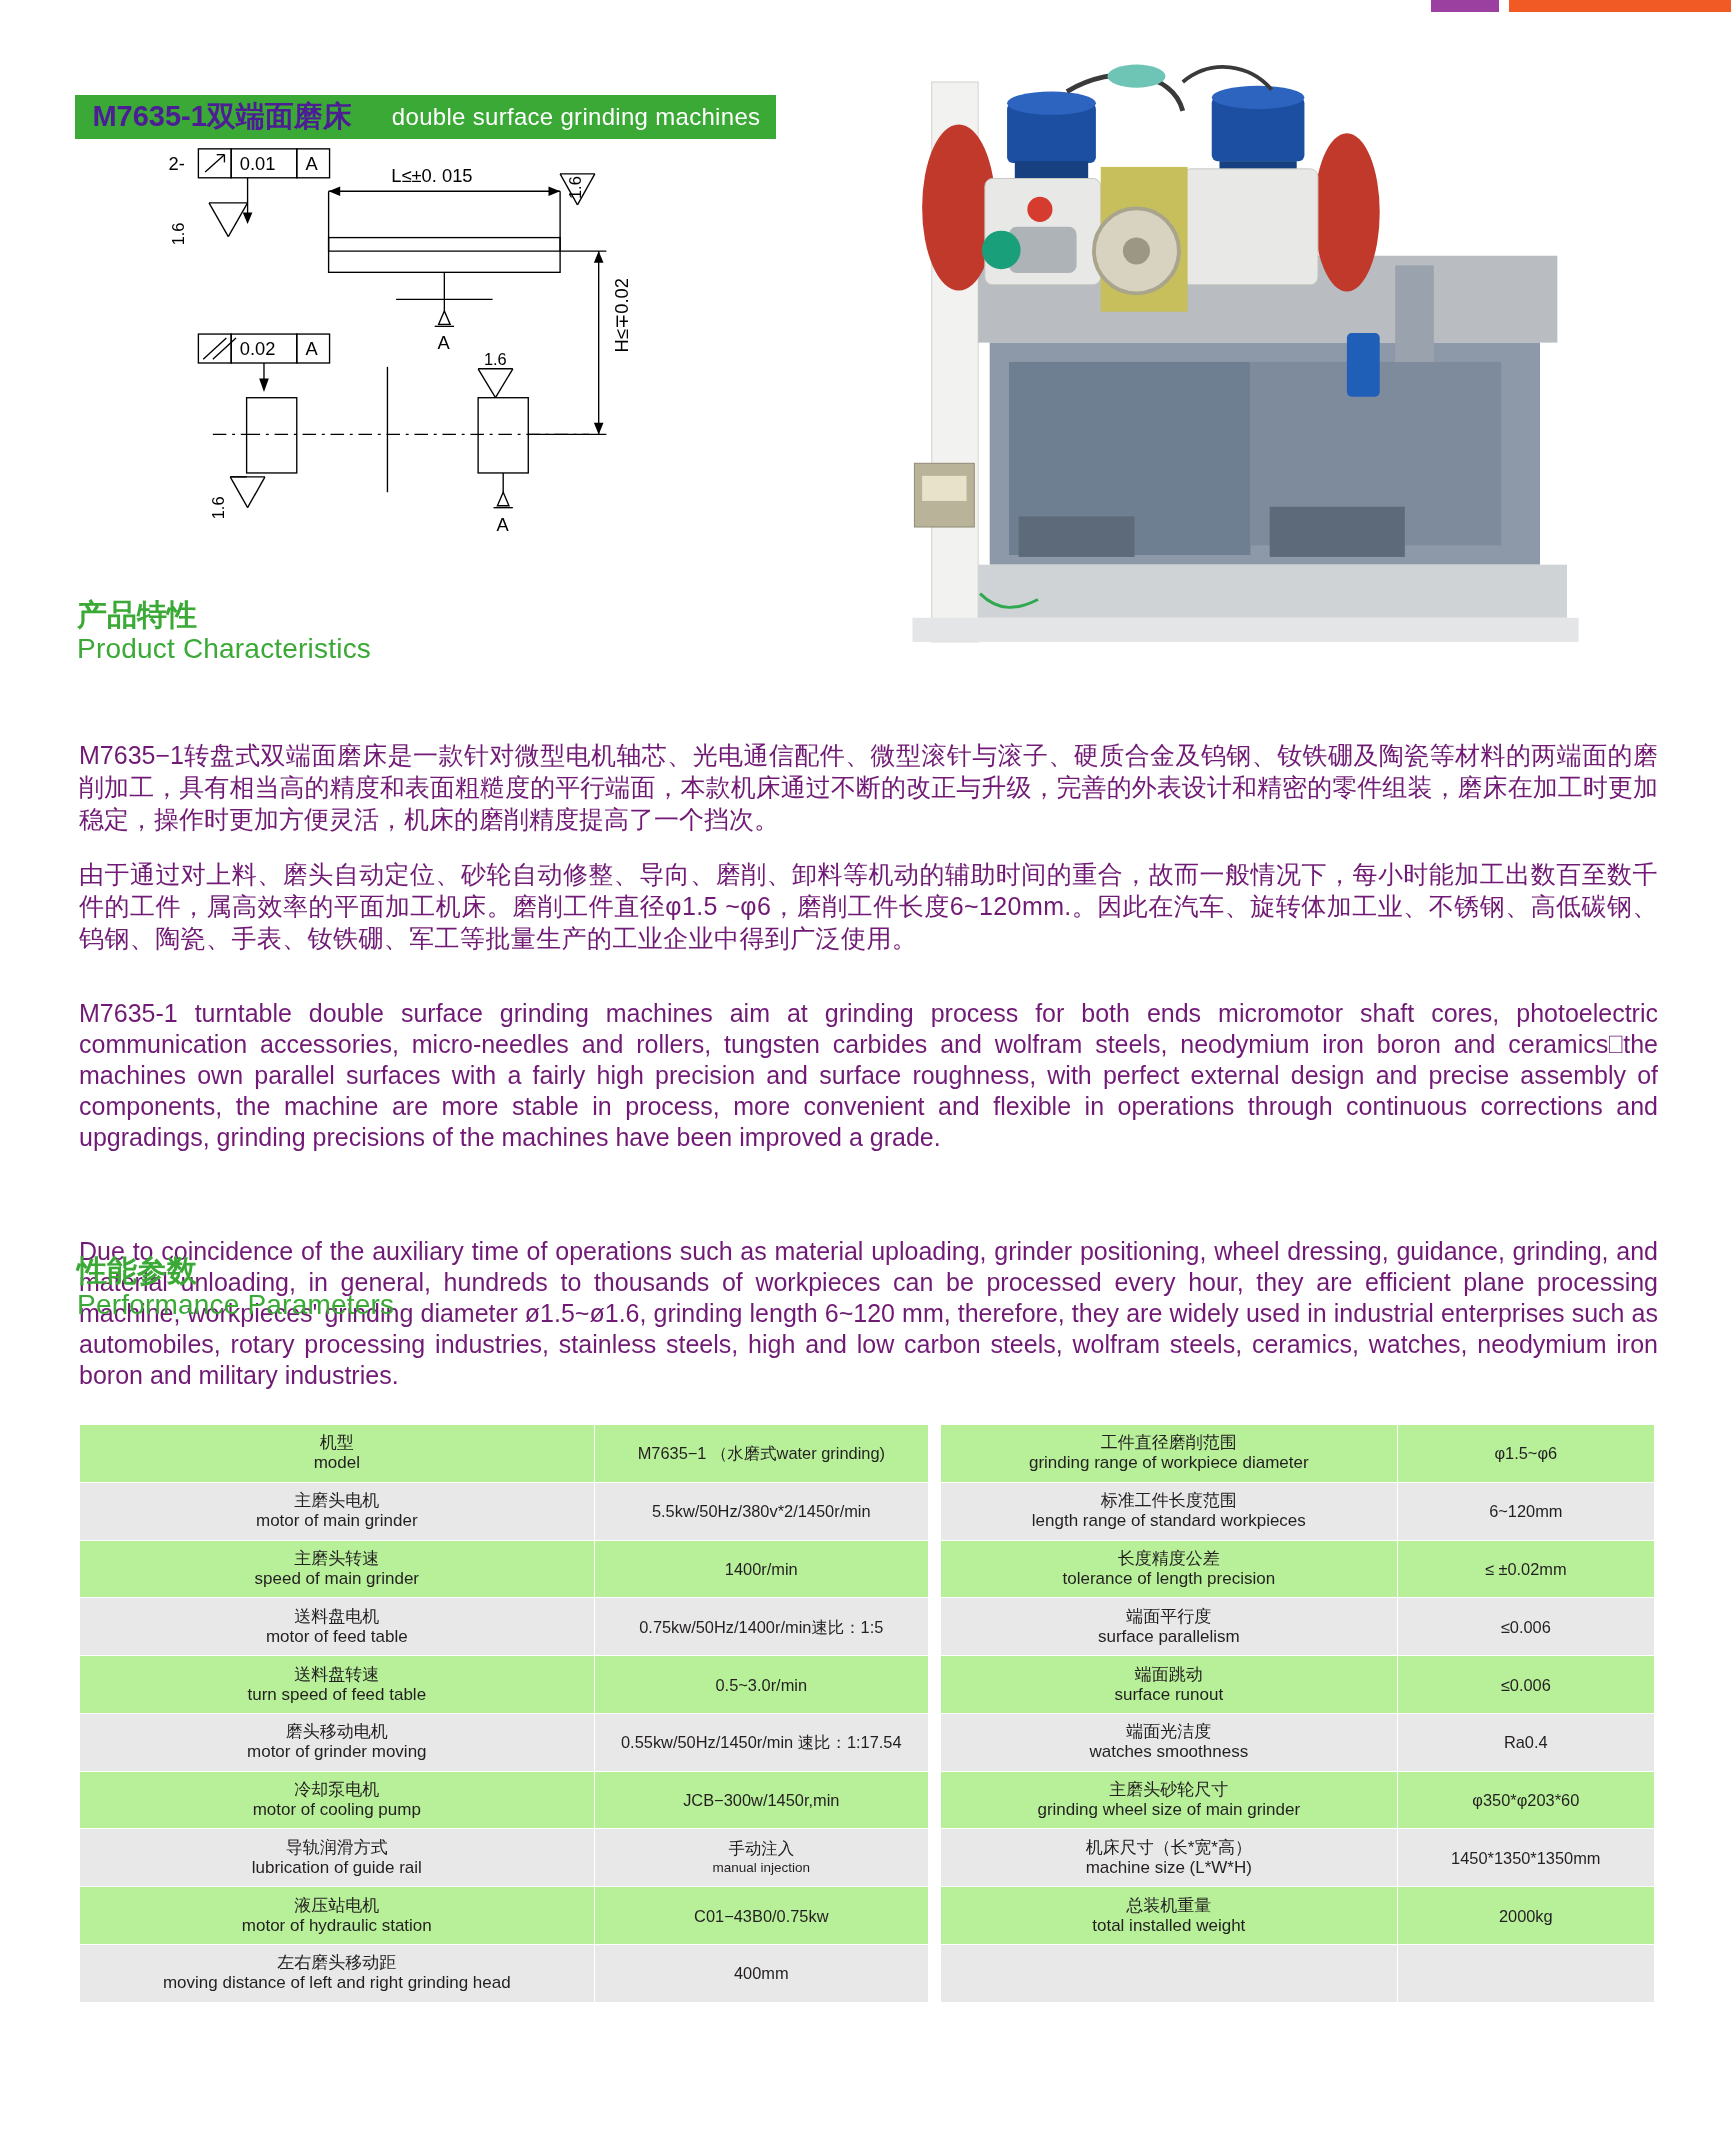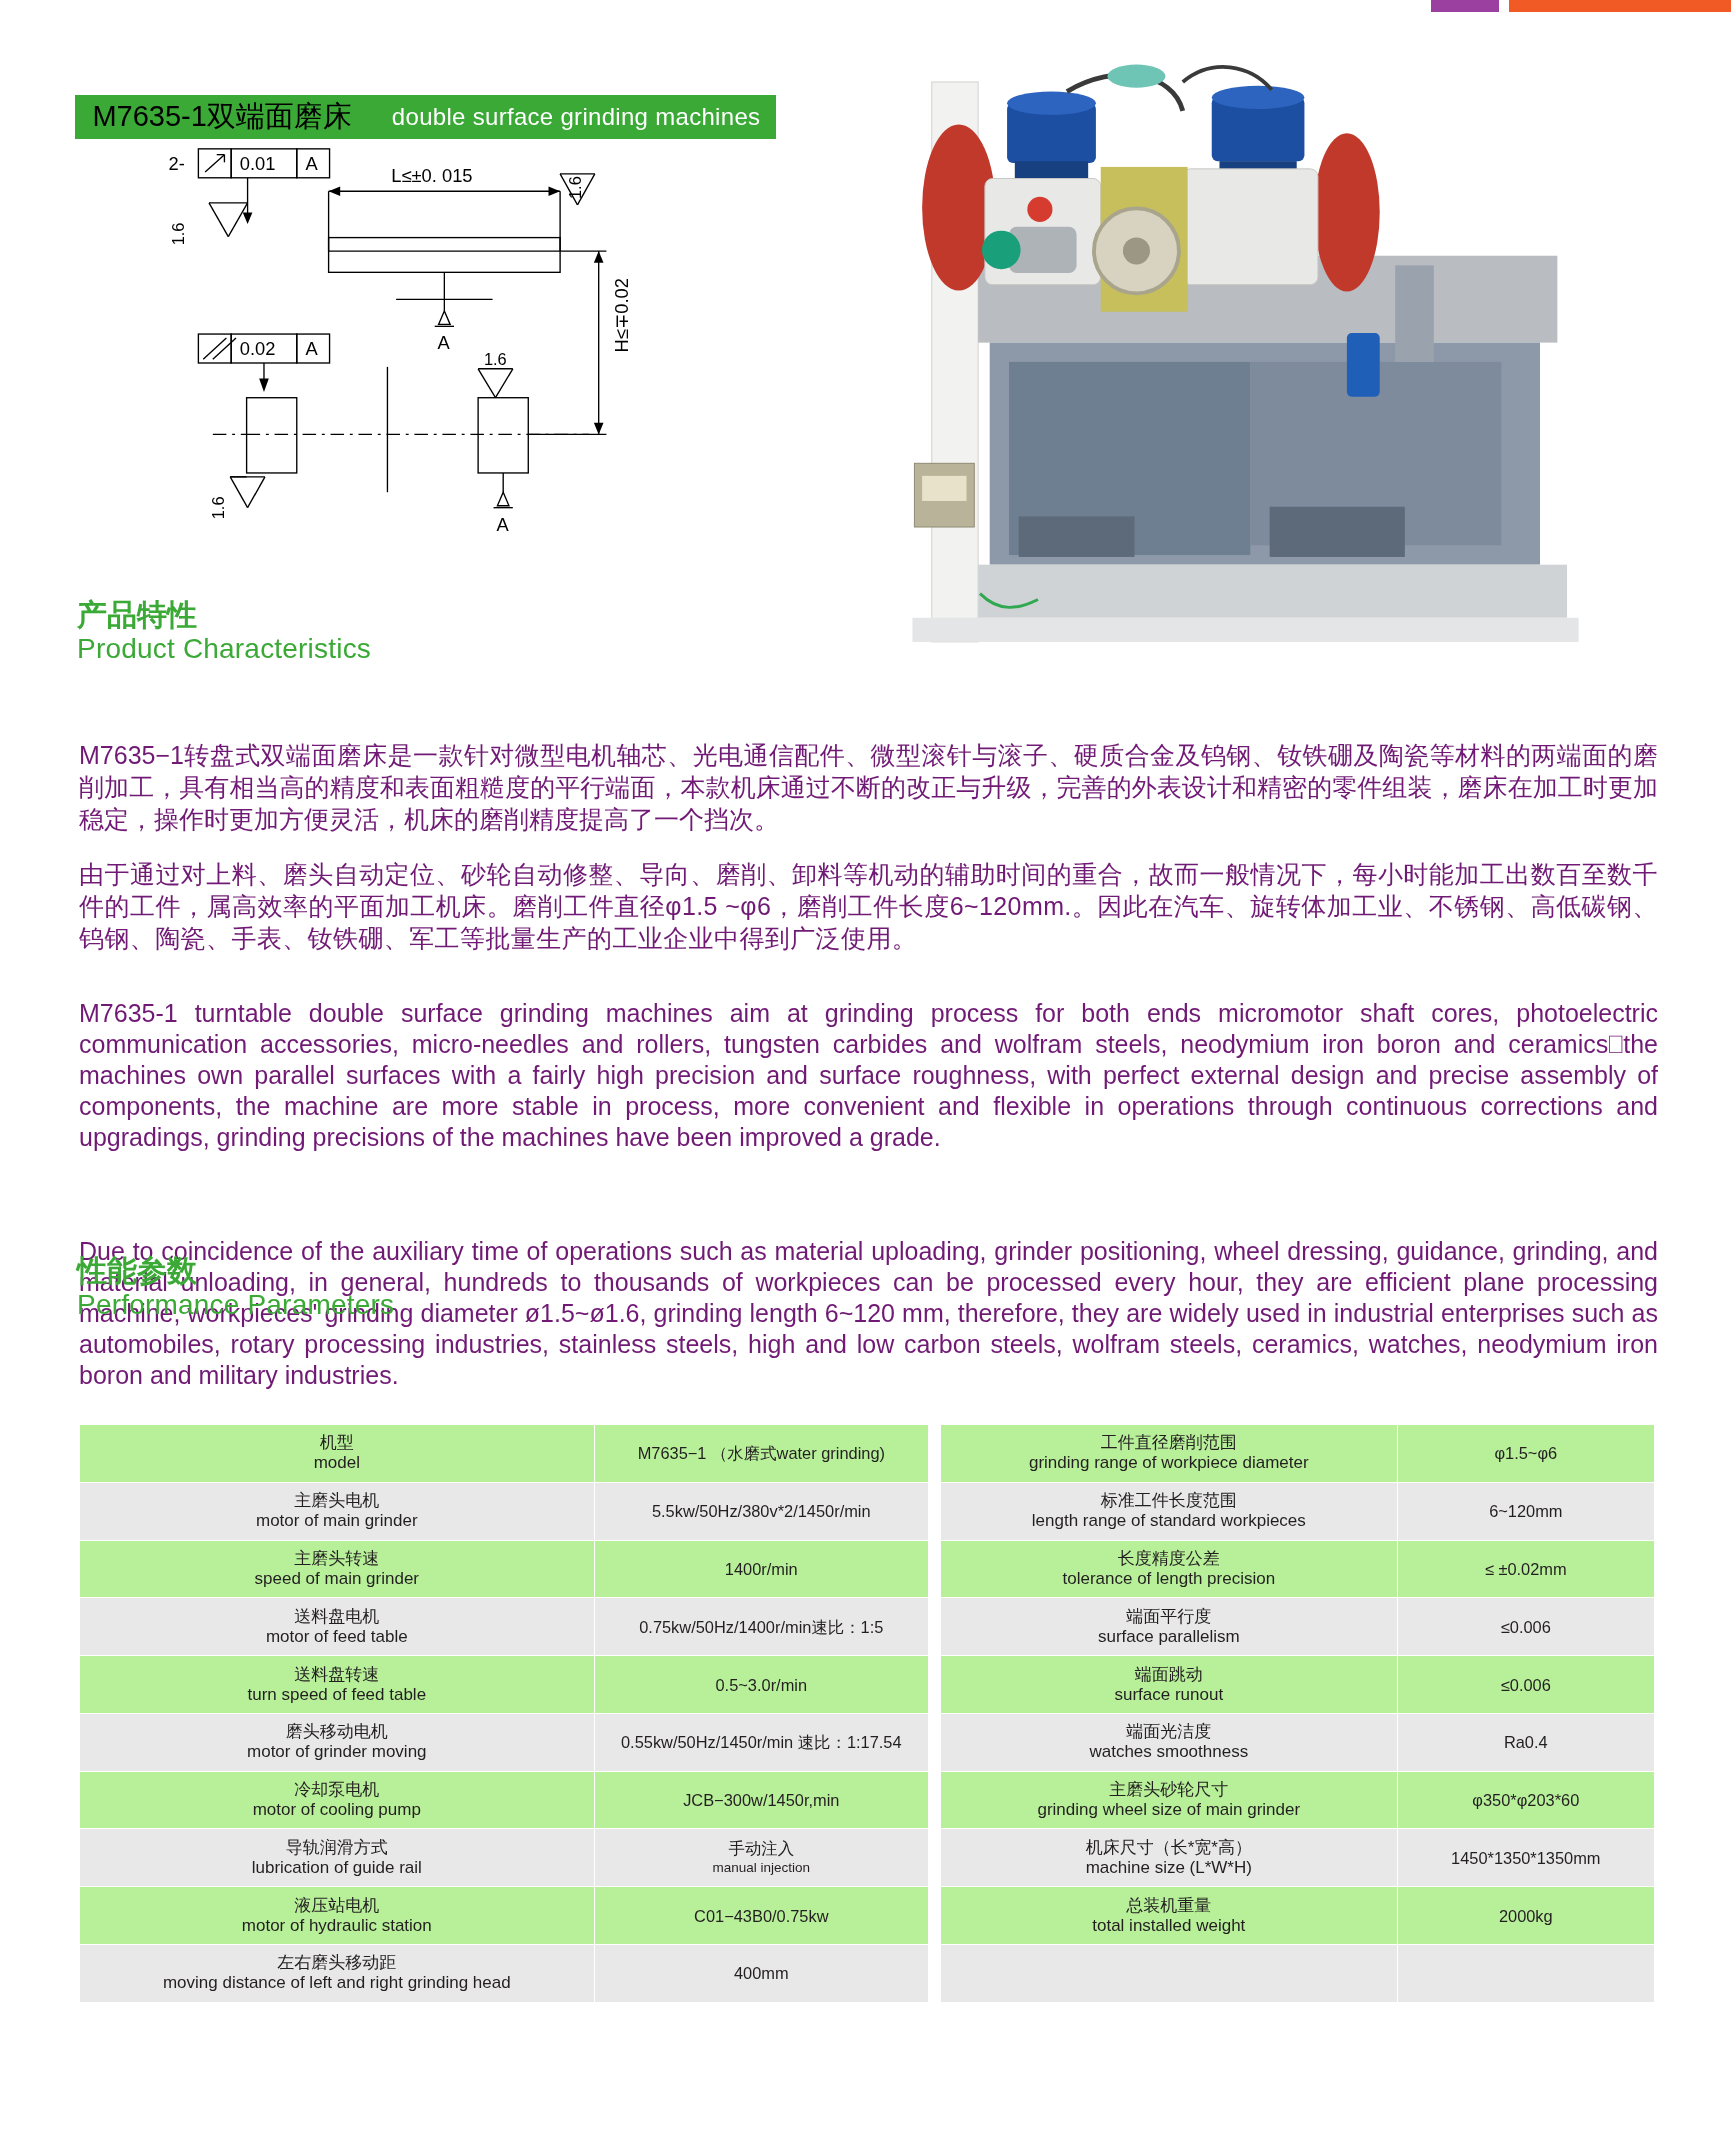--- a/index.html
+++ b/index.html
@@ -34,23 +34,23 @@
     top: 95px;
     left: 75px;
     height: 44px;
     padding: 0 15.4px 0 17.4px;
     background: #3aa935;
     display: flex;
     align-items: center;
     box-sizing: border-box;
   }
   .title-banner .t-cn {
-    color: #000000;
+    color: #4c1d95;
     font-size: 29px;
-    font-weight: normal;
+    font-weight: bold;
     letter-spacing: 0px;
     white-space: nowrap;
   }
   .title-banner .t-en {
     color: #ffffff;
     font-size: 24px;
     font-weight: normal;
     white-space: nowrap;
     letter-spacing: 0.3px;
     margin-left: 40px;

